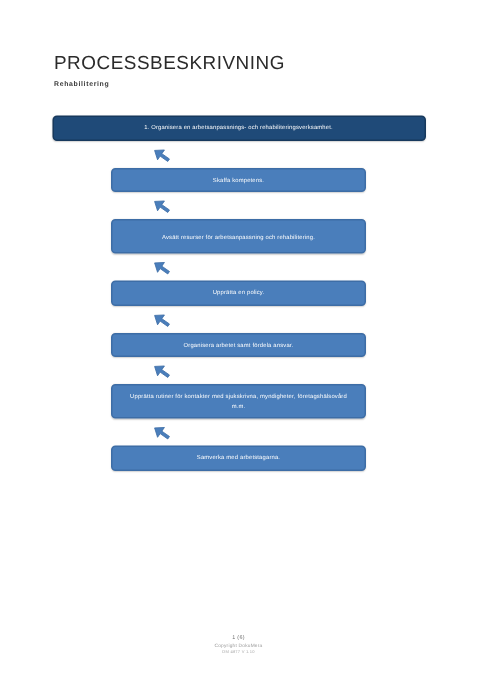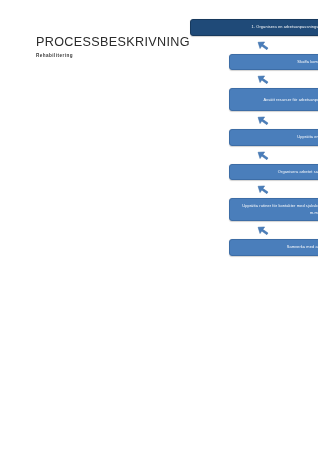--- a/index.html
+++ b/index.html
@@ -13,21 +13,21 @@
     font-family: "Liberation Sans", sans-serif;
     overflow: hidden;
     position: relative;
   }
 
   .page {
     position: absolute;
     inset: 0;
     background: #ffffff;
     display: flex;
-    flex-direction: row;
+    flex-direction: column;
   }
 
   
   .doc-header {
     padding: 36px 0 0 36px;
   }
   .doc-title {
     font-size: 12.6px;
     letter-spacing: 0.35px;
     color: #2b2b2b;

